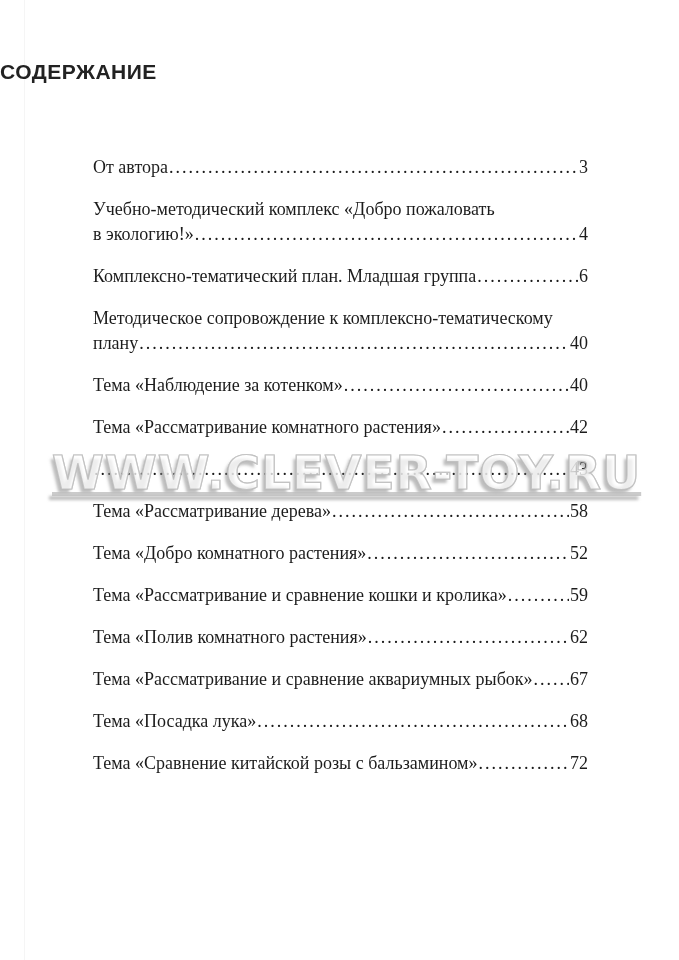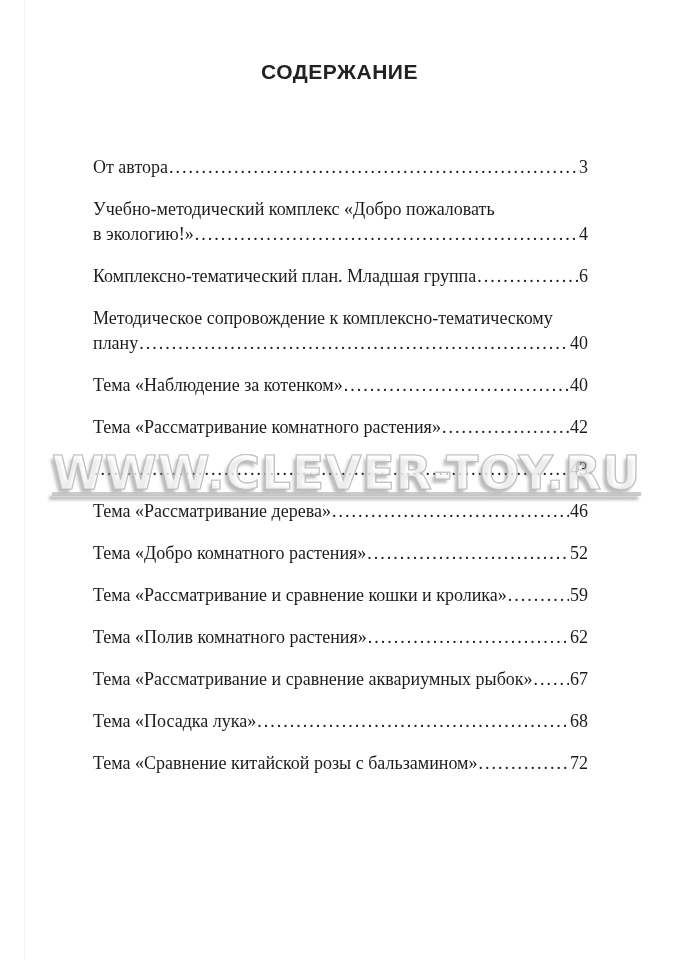--- a/index.html
+++ b/index.html
@@ -22,21 +22,21 @@
     position: absolute;
     left: 24px;
     top: 0;
     bottom: 0;
     width: 1px;
     background: rgba(0,0,0,0.04);
   }
   .page-title {
     margin: 0;
     padding-top: 60px;
-    text-align: center;
+    text-align: left;
     font-family: "Liberation Sans", "DejaVu Sans", sans-serif;
     font-weight: bold;
     font-size: 21px;
     letter-spacing: 0.5px;
     color: #222;
   }
   .toc-list {
     position: absolute;
     top: 155px;
     left: 93px;
@@ -162,21 +162,21 @@
       <span class="dots"></span>
       <span class="page-num">43</span>
     </div>
   </div>
 
   <div class="entry">
 
     <div class="row">
       <span class="label">Тема «Рассматривание дерева» </span>
       <span class="dots"></span>
-      <span class="page-num">46</span>
+      <span class="page-num">58</span>
     </div>
   </div>
 
 
   <div class="entry">
 
     <div class="row">
       <span class="label">Тема «Добро комнатного растения» </span>
       <span class="dots"></span>
       <span class="page-num">52</span>

